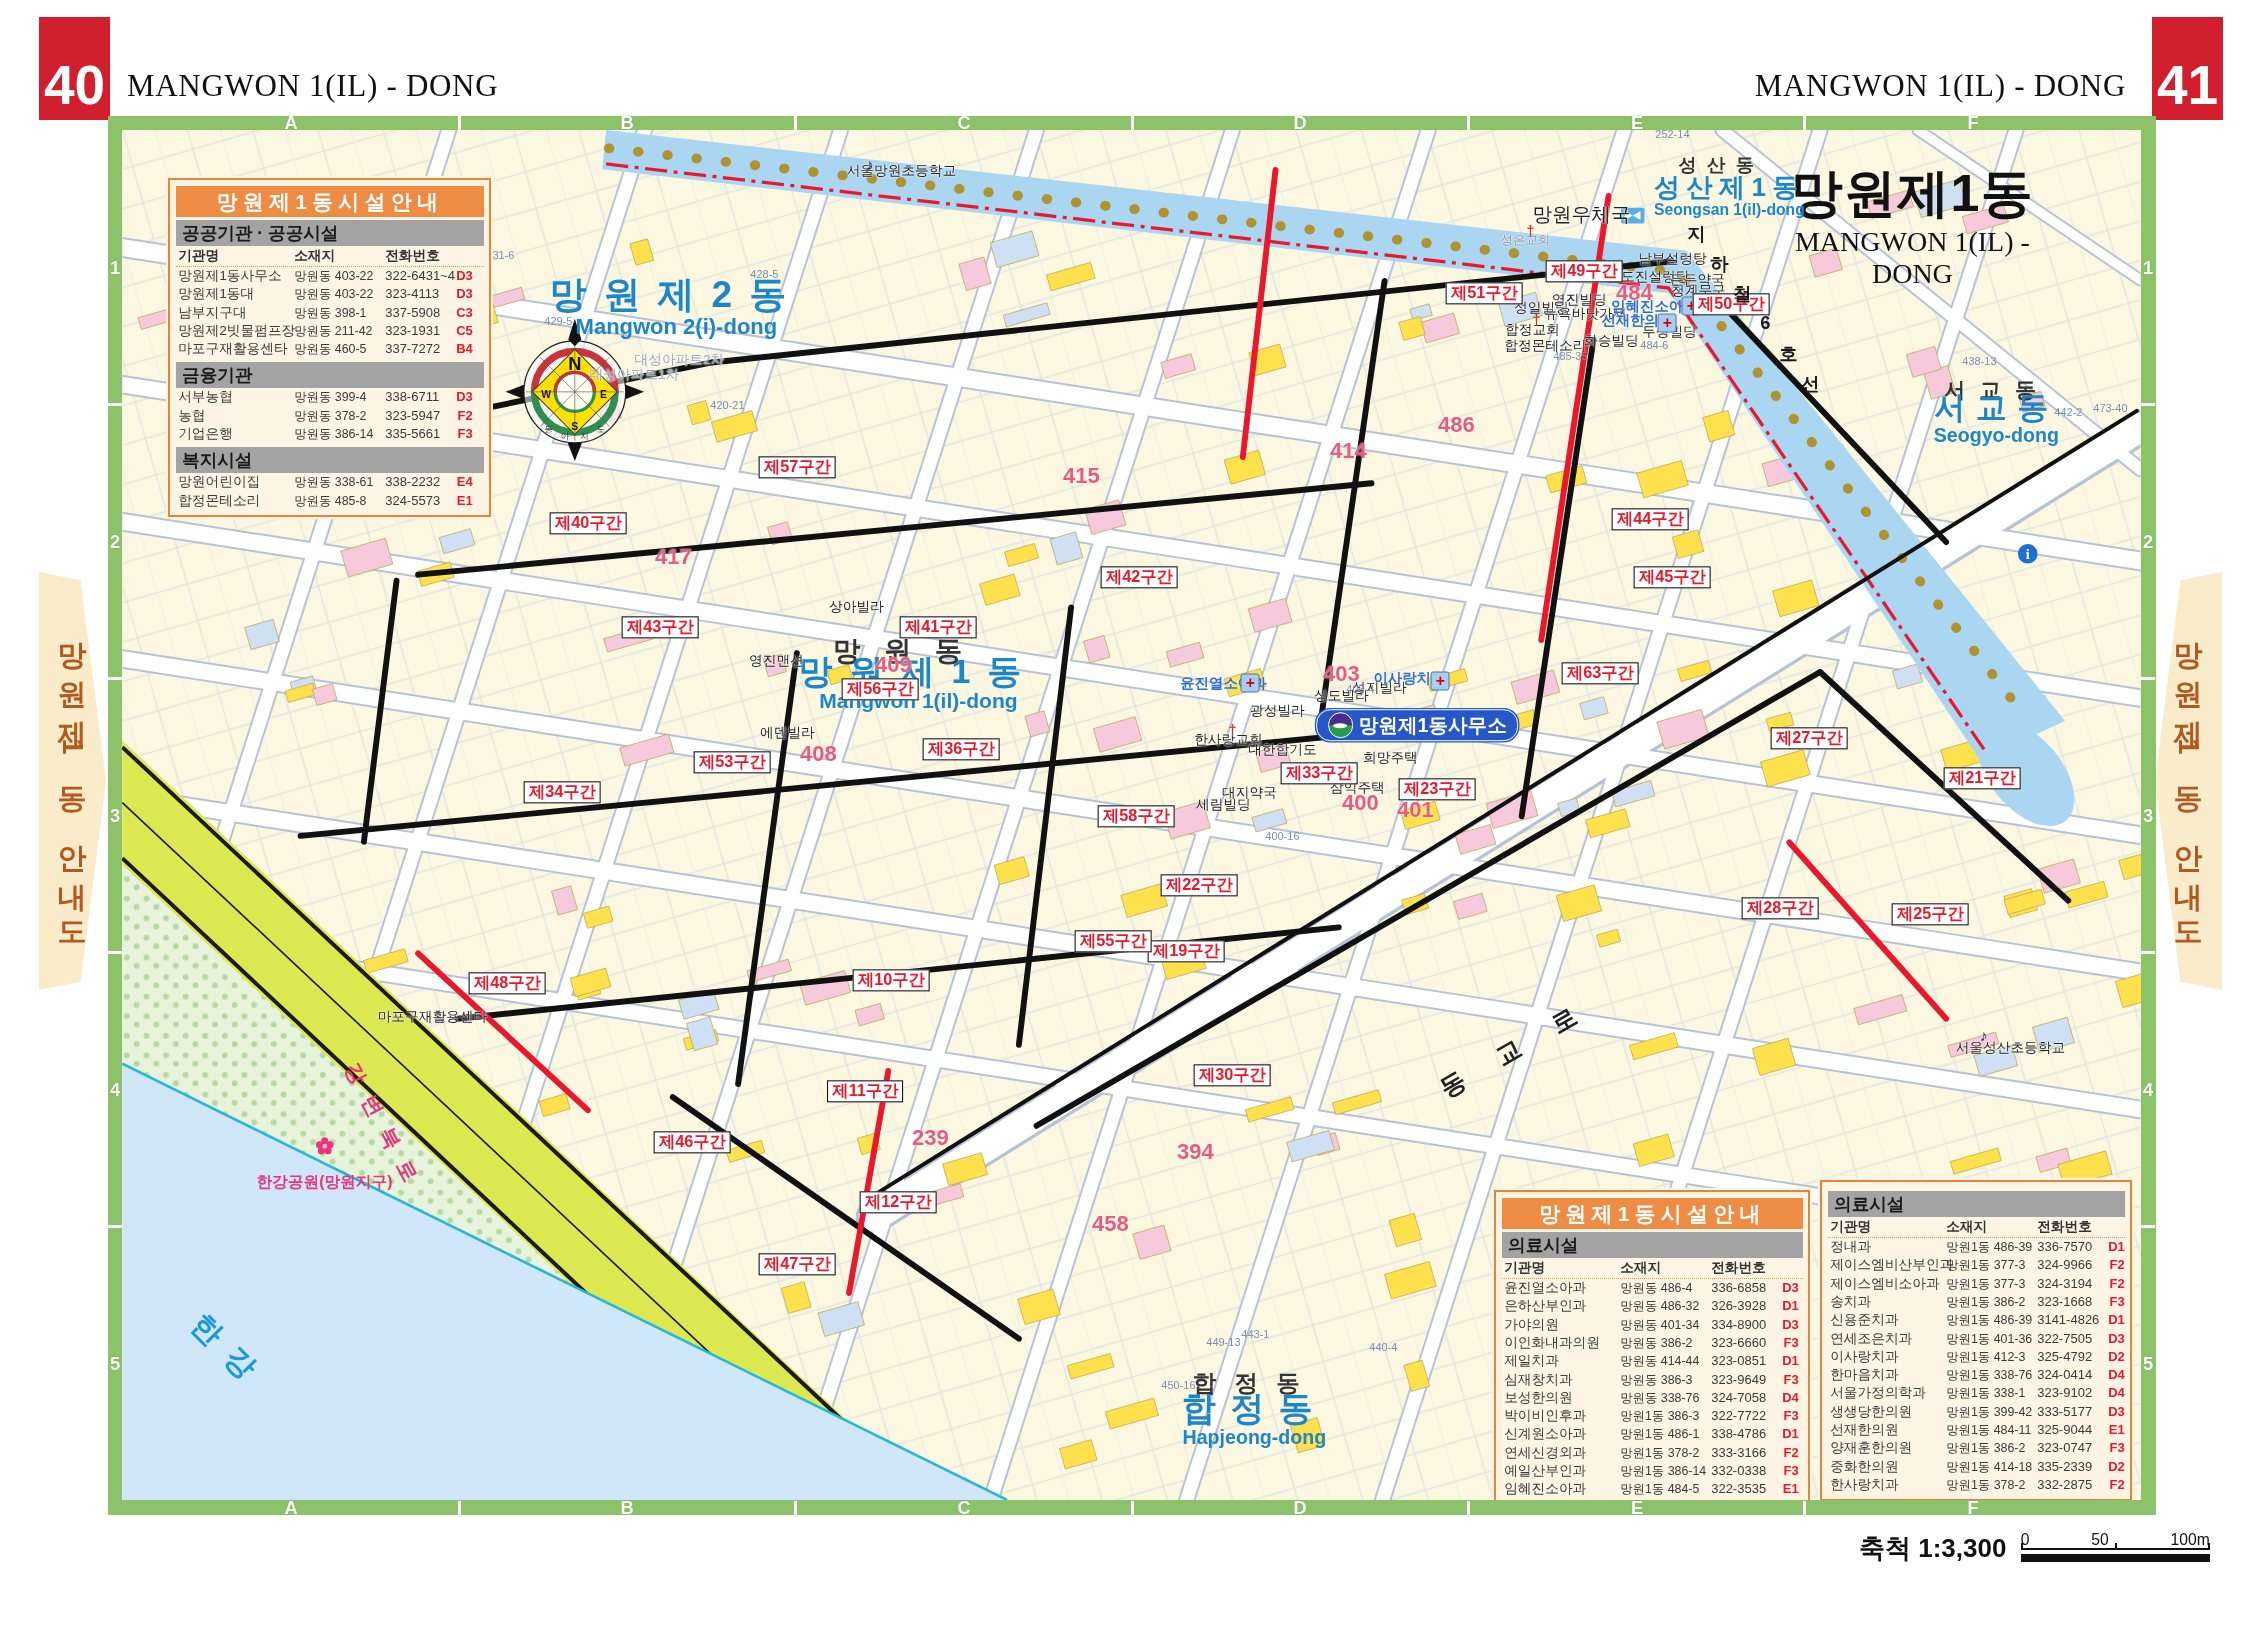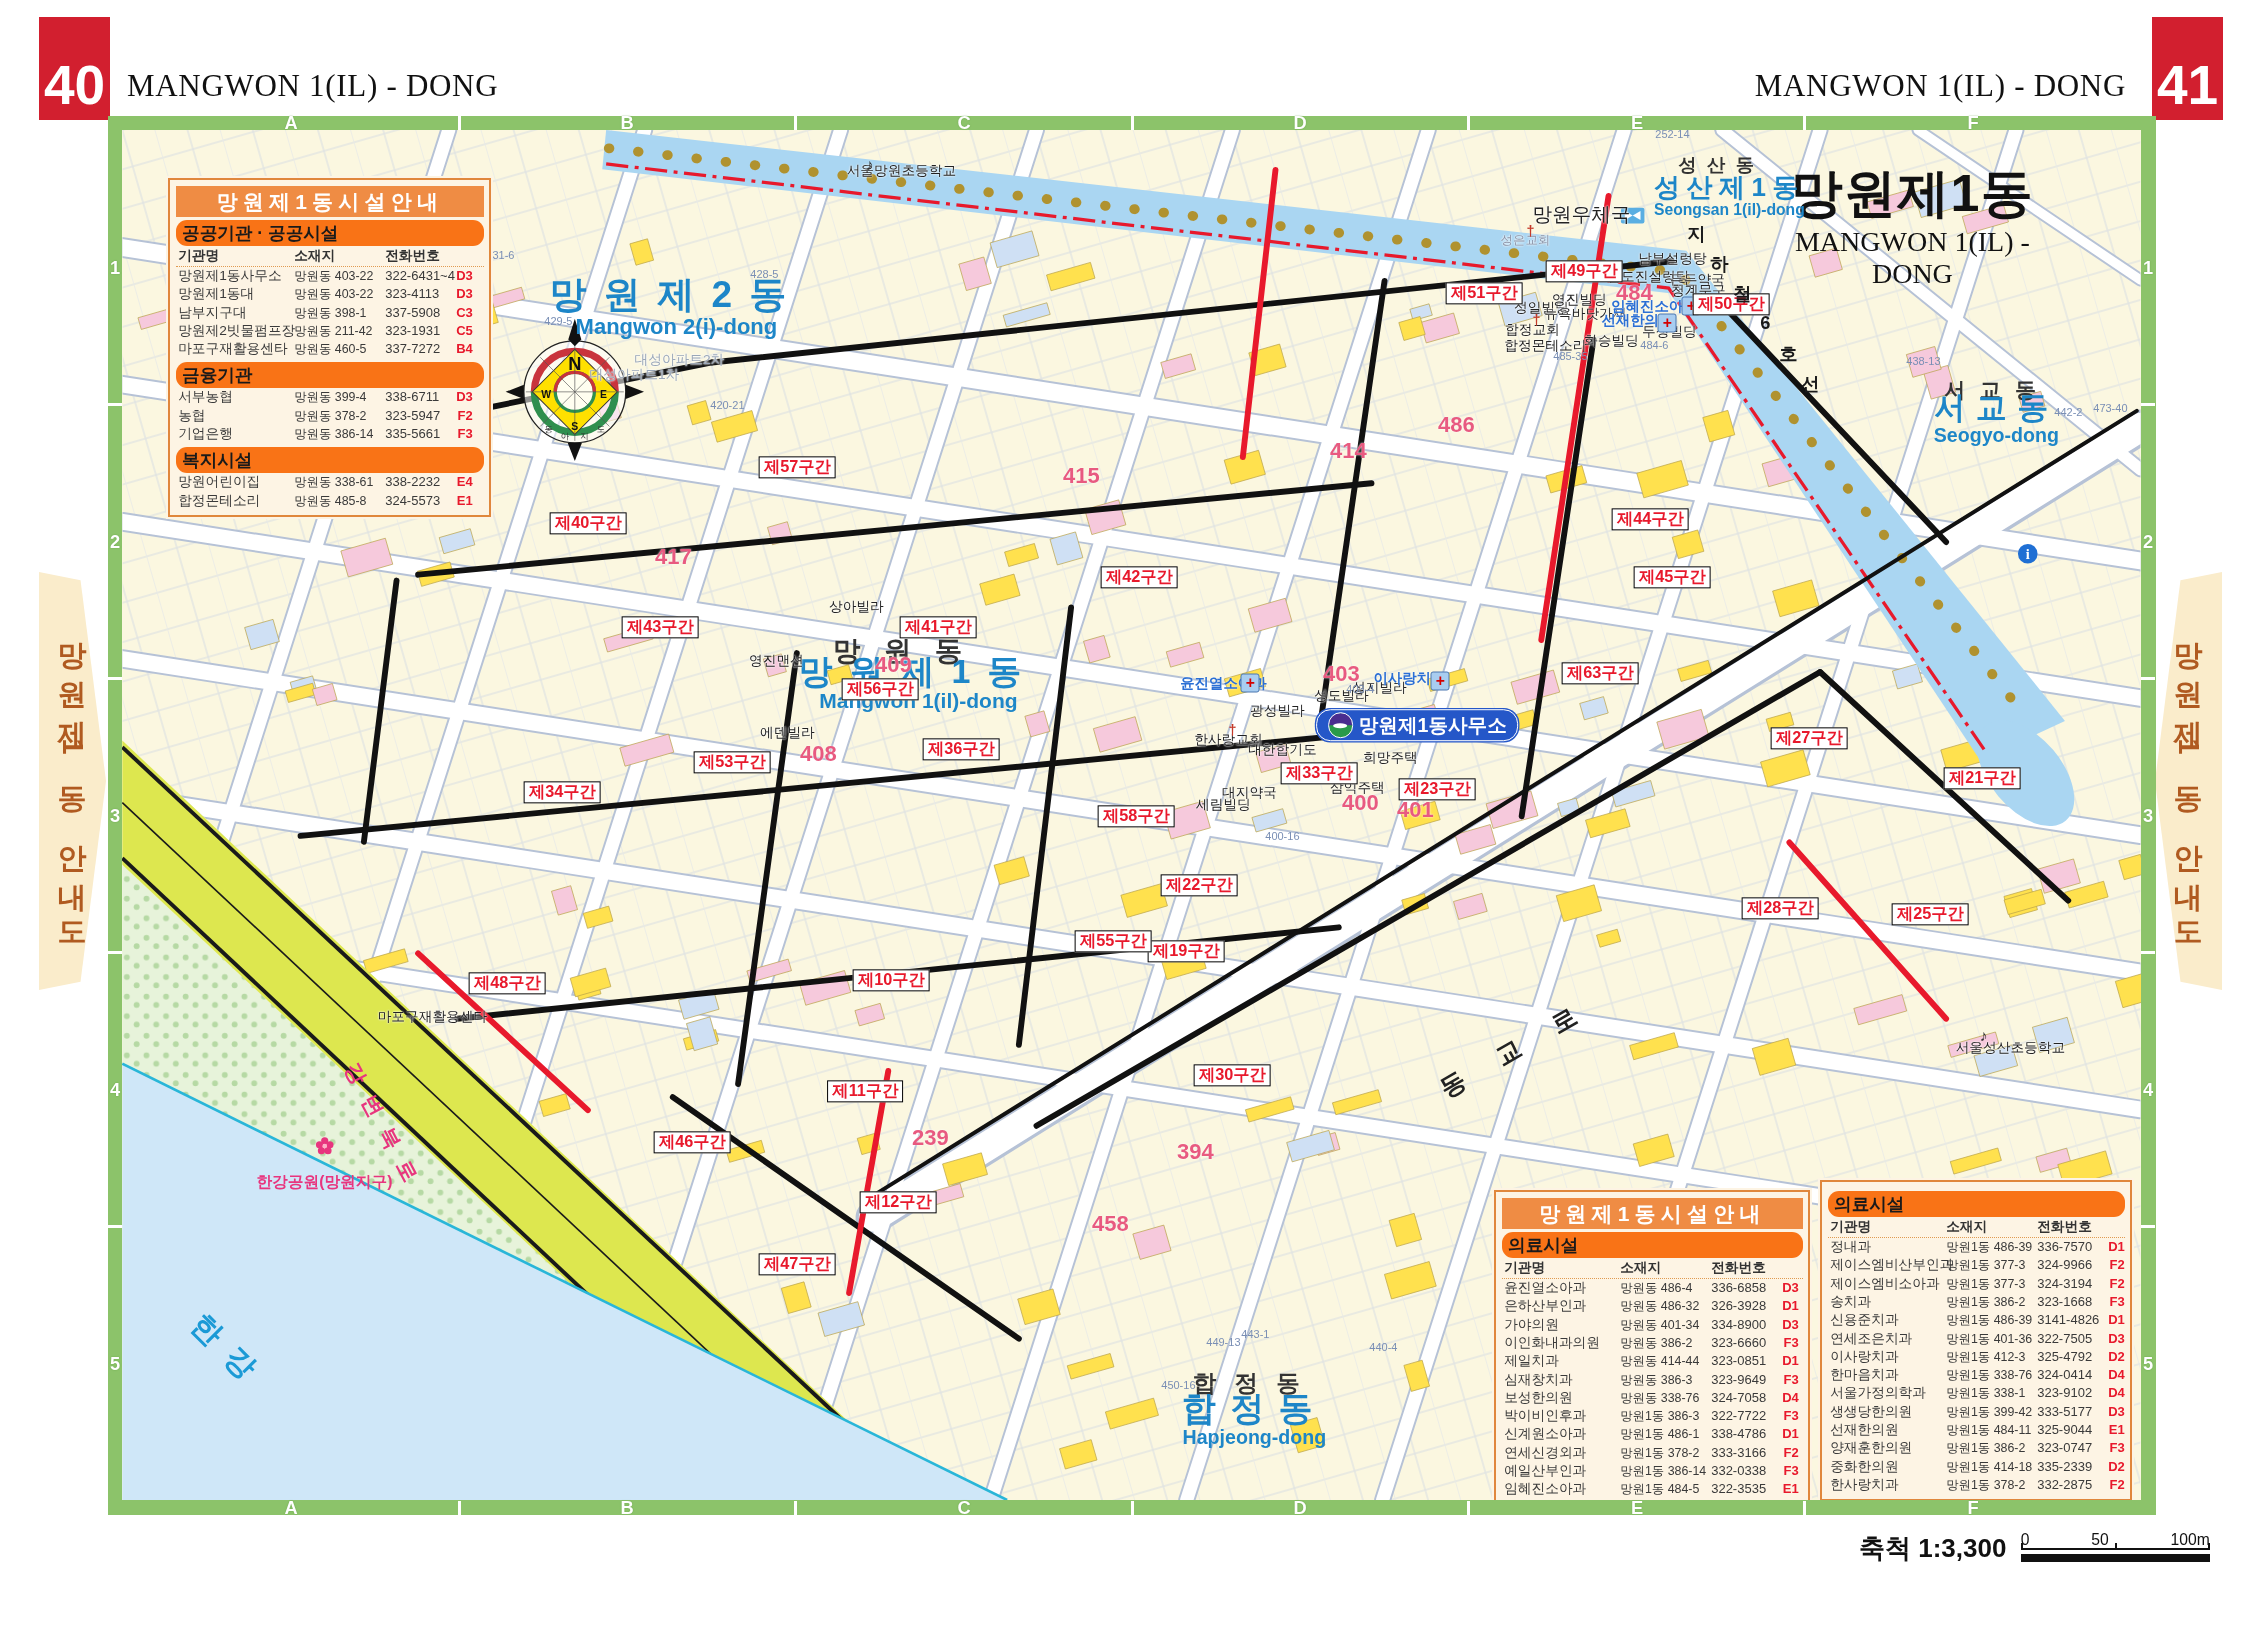--- a/index.html
+++ b/index.html
@@ -55,22 +55,22 @@
         background:linear-gradient(#4a2d8f 52%,#2a9a4a 48%);border:1.3px solid #fff;display:inline-block;position:relative;}
   .badge-logo:after{content:"";position:absolute;left:3.9px;top:9.1px;width:14.4px;height:5.2px;background:#fff;border-radius:50%;}
   .map-bigtitle{position:absolute;left:1775px;top:167px;width:274px;text-align:center;}
   .bt-ko{font-size:52px;font-weight:bold;color:#111;letter-spacing:1.3px;line-height:1.0;}
   .bt-en{font-family:"Liberation Serif","DejaVu Serif",serif;font-size:28px;color:#111;margin-top:6.5px;}
   
   .atable{position:absolute;background:#fdf4e4;border:2px solid #e0873c;box-sizing:border-box;
           padding:5.2px;box-shadow:0 0 0 2px #fdf4e4;}
   .t-title{background:#ef8c44;color:#fff;font-weight:bold;font-size:21px;letter-spacing:5.2px;
            text-align:center;height:31px;line-height:31px;margin-bottom:3.9px;}
-  .t-section{background:#f97316;color:#1a1a1a;font-weight:bold;font-size:17.6px;height:26px;
-             line-height:26px;padding-left:6.5px;margin-top:3.9px;border-radius:11px;}
+  .t-section{background:#a3a3a3;color:#1a1a1a;font-weight:bold;font-size:17.6px;height:26px;
+             line-height:26px;padding-left:6.5px;margin-top:3.9px;}
   .t-heads{display:grid;grid-template-columns:116px 91px auto;font-size:13.7px;font-weight:bold;color:#333;
            height:19.6px;line-height:19.6px;border-bottom:1.3px dotted #e09a50;padding-left:2.6px;}
   .t-row{display:grid;grid-template-columns:116px 91px 68px 19.6px;font-size:13.7px;color:#3a3a3a;
          height:18.3px;line-height:18.3px;padding-left:2.6px;white-space:nowrap;}
   .t-row .c-addr{font-size:12.4px;}
   .t-row .c-phone{font-size:13px;}
   .t-row .c-grid{color:#e8192c;font-weight:bold;text-align:right;font-size:13px;}
   
   .scalewrap{position:absolute;left:1859px;top:1527px;width:366px;height:59px;display:flex;gap:14.4px;}
   .scale-label{font-size:26px;font-weight:bold;color:#111;line-height:42px;}
@@ -558,21 +558,21 @@
           <div class="lotnum" style="left: 378px; top: 125px;">431-6</div>
           <div class="lotnum" style="left: 436px; top: 191px;">429-5</div>
           <div class="lotnum" style="left: 642px; top: 144px;">428-5</div>
           <div class="lotnum" style="left: 605px; top: 275px;">420-21</div>
           <div class="lotnum" style="left: 1133px; top: 1204px;">443-1</div>
           <div class="lotnum" style="left: 1101px; top: 1212px;">449-13</div>
           <div class="lotnum" style="left: 1261px; top: 1217px;">440-4</div>
           <div class="lotnum" style="left: 1056px; top: 1255px;">450-16</div>
           <div class="lotnum" style="left: 1448px; top: 226px;">485-35</div>
           <div class="lotnum" style="left: 1532px; top: 215px;">484-6</div>
-          <div class="lotnum" style="left: 1801px; top: 231px;">438-13</div>
+          <div class="lotnum" style="left: 1857px; top: 231px;">438-13</div>
           <div class="lotnum" style="left: 1946px; top: 282px;">442-2</div>
           <div class="lotnum" style="left: 1988px; top: 278px;">473-40</div>
           <div class="lotnum" style="left: 1238px; top: 559px;">403-4</div>
           <div class="lotnum" style="left: 1160px; top: 706px;">400-16</div>
           <div class="lotnum" style="left: 1550px; top: 3.9px;">252-14</div>
           <div class="subchar" style="left: 1574px; top: 103px;">지</div>
           <div class="subchar" style="left: 1597px; top: 133px;">하</div>
           <div class="subchar" style="left: 1620px; top: 163px;">철</div>
           <div class="subchar" style="left: 1643px; top: 193px;">6</div>
           <div class="subchar" style="left: 1666px; top: 223px;">호</div>

